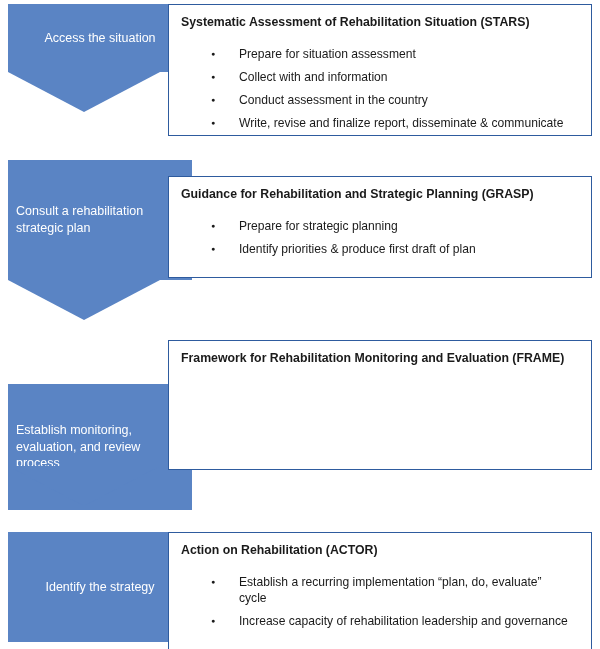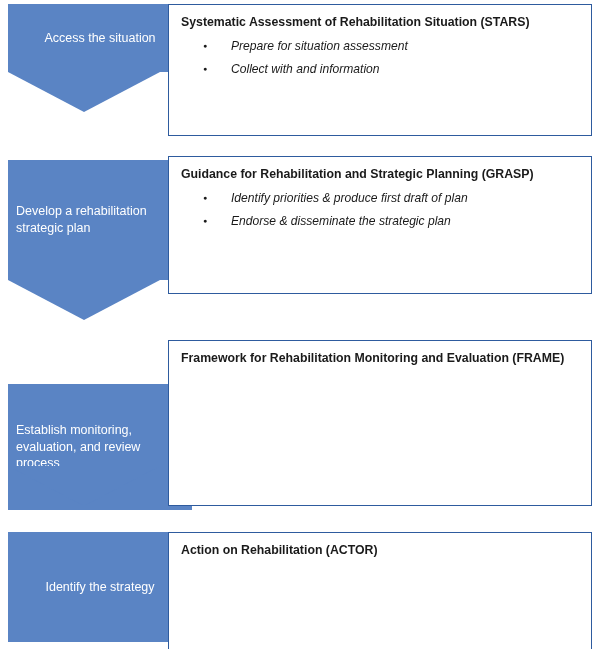--- a/index.html
+++ b/index.html
@@ -69,24 +69,23 @@
     padding: 10px 4px 10px 12px;
   }
   .panel-title {
     font-size: 12.3px;
     font-weight: bold;
     color: #1a1a1a;
     margin: 0 0 8px 0;
     line-height: 1.3;
   }
   .bullets {
-    margin: 8px;
+    margin: 16px;
     padding: 0;
     list-style: none;
-    font-style: italic;
   }
   .bullets li {
     position: relative;
     font-size: 12.1px;
     color: #1a1a1a;
     line-height: 1.32;
     margin: 0 0 7px 0;
     padding-left: 42px;
   }
   .bullets li:last-child {
@@ -104,76 +103,82 @@
 
   
   #stage-1 { top: 0; }
   #stage-1 .arrow { top: 4px; height: 68px; }
   #stage-1 .arrow-tip { top: 72px; }
   #stage-1 .panel { top: 4px; height: 132px; }
 
   #stage-2 { top: 0; }
   #stage-2 .arrow { top: 160px; height: 120px; }
   #stage-2 .arrow-tip { top: 280px; }
-  #stage-2 .panel { top: 156px; height: 138px; }
+  #stage-2 .panel { top: 176px; height: 102px; }
 
   #stage-3 { top: 0; }
   #stage-3 .arrow { top: 340px; height: 126px; margin-top: 44px; }
   #stage-3 .arrow-tip { top: 466px; }
-  #stage-3 .panel { top: 340px; height: 166px; }
+  #stage-3 .panel { top: 340px; height: 130px; }
 
   #stage-4 { top: 0; }
   #stage-4 .arrow { top: 532px; height: 110px; }
   #stage-4 .panel { top: 532px; height: 132px; }
 </style>
 </head>
 <body>
 
 <div class="diagram">
 
   <div class="stage" id="stage-1">
     <div class="arrow">
       <span class="arrow-label">Access the situation</span>
     </div>
     <div class="arrow-tip"></div>
     <div class="panel">
       <div class="panel-title">Systematic Assessment of Rehabilitation Situation (STARS)</div>
       <ul class="bullets">
         <li>Prepare for situation assessment</li>
         <li>Collect with and information</li>
+        <li>Conduct assessment in the country</li>
+        <li>Write, revise and finalize report, disseminate &amp; communicate</li>
       </ul>
     </div>
   </div>
 
   <div class="stage" id="stage-2">
     <div class="arrow">
-      <span class="arrow-label">Develop a rehabilitation strategic plan</span>
+      <span class="arrow-label">Consult a rehabilitation strategic plan</span>
     </div>
     <div class="arrow-tip"></div>
     <div class="panel">
       <div class="panel-title">Guidance for Rehabilitation and Strategic Planning (GRASP)</div>
       <ul class="bullets">
+        <li>Prepare for strategic planning</li>
         <li>Identify priorities &amp; produce first draft of plan</li>
-        <li>Endorse &amp; disseminate the strategic plan</li>
       </ul>
     </div>
   </div>
 
   <div class="stage" id="stage-3">
     <div class="arrow">
       <span class="arrow-label">Establish monitoring, evaluation, and review process</span>
     </div>
     <div class="arrow-tip"></div>
     <div class="panel">
       <div class="panel-title">Framework for Rehabilitation Monitoring and Evaluation (FRAME)</div>
     </div>
   </div>
 
   <div class="stage" id="stage-4">
     <div class="arrow">
       <span class="arrow-label">Identify the strategy</span>
     </div>
     <div class="panel">
       <div class="panel-title">Action on Rehabilitation (ACTOR)</div>
+      <ul class="bullets">
+        <li>Establish a recurring implementation “plan, do, evaluate” cycle</li>
+        <li>Increase capacity of rehabilitation leadership and governance</li>
+      </ul>
     </div>
   </div>
 
 </div>
 
 </body></html>

